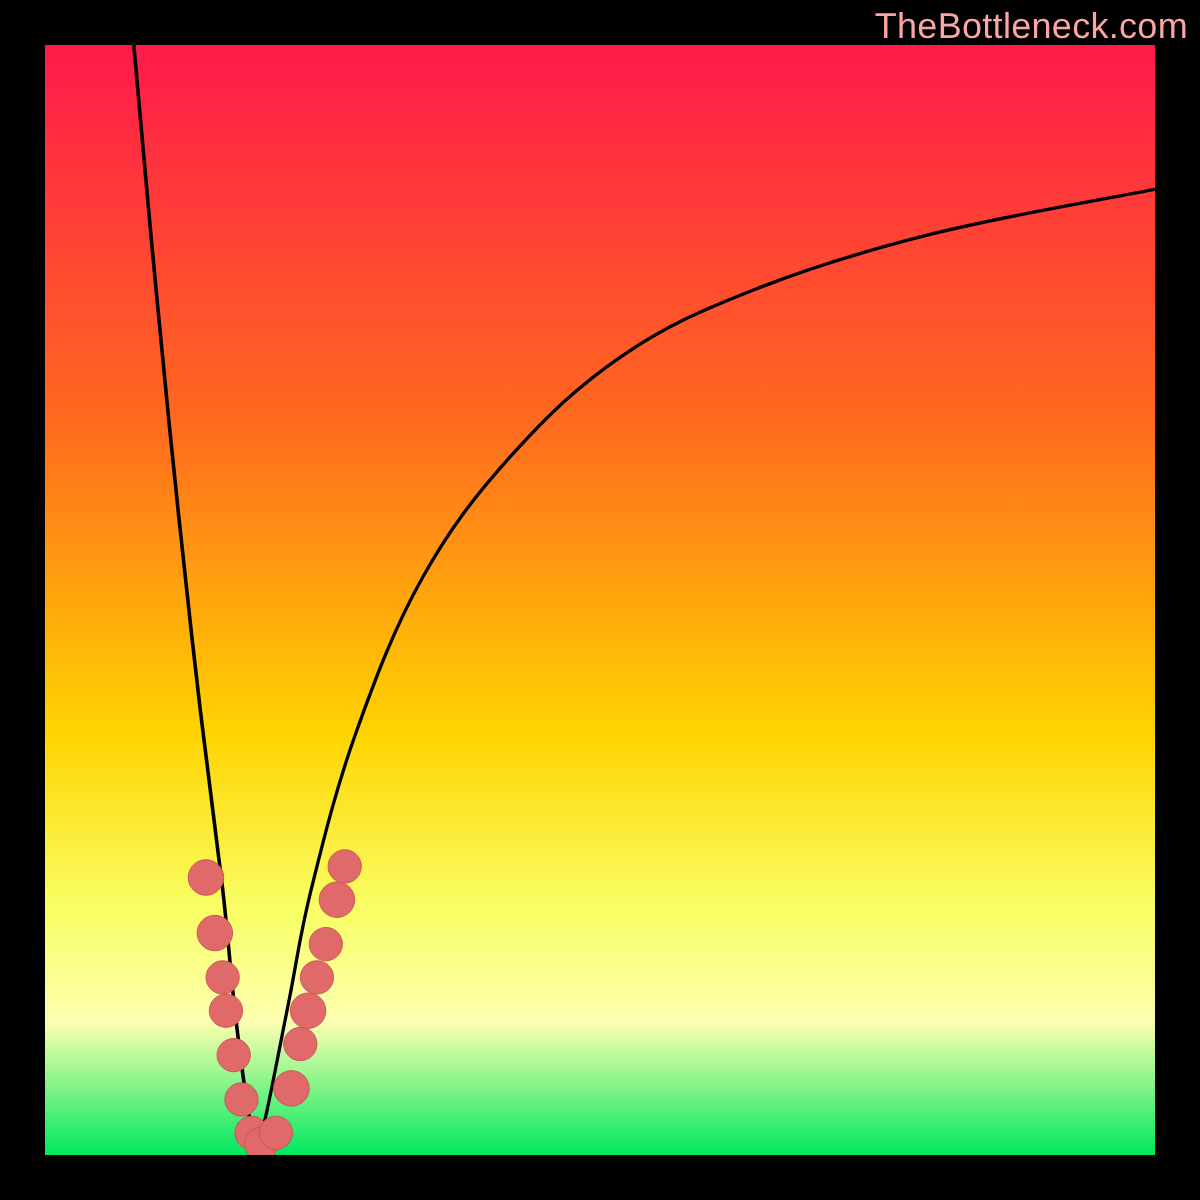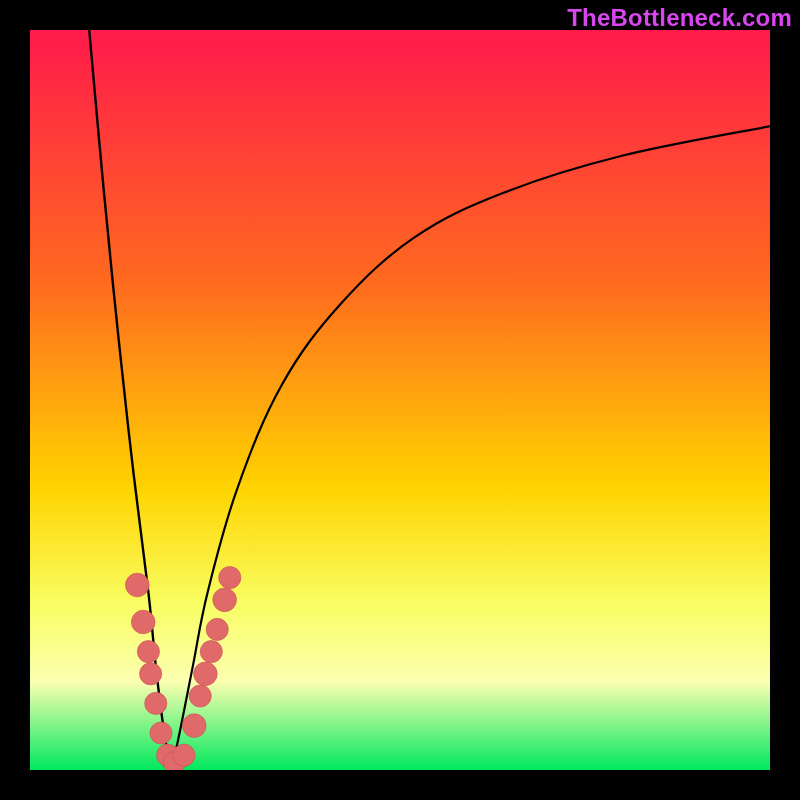--- a/index.html
+++ b/index.html
@@ -23,23 +23,23 @@
     top: 30px;
     left: 30px;
     width: 740px;
     height: 740px;
     overflow: hidden;
   }
   .watermark {
     position: absolute;
     top: 4px;
     right: 8px;
-    color: #d946ef;
+    color: #fca5a5;
     font-size: 24px;
-    font-weight: 700;
+    font-weight: 400;
     letter-spacing: 0.2px;
     user-select: none;
   }
   svg {
     display: block;
   }
 </style>
 </head>
 <body>
 

